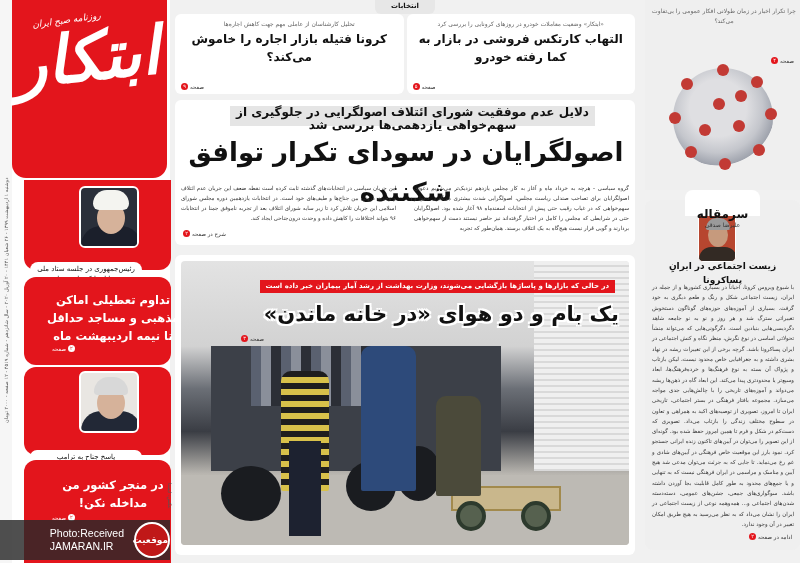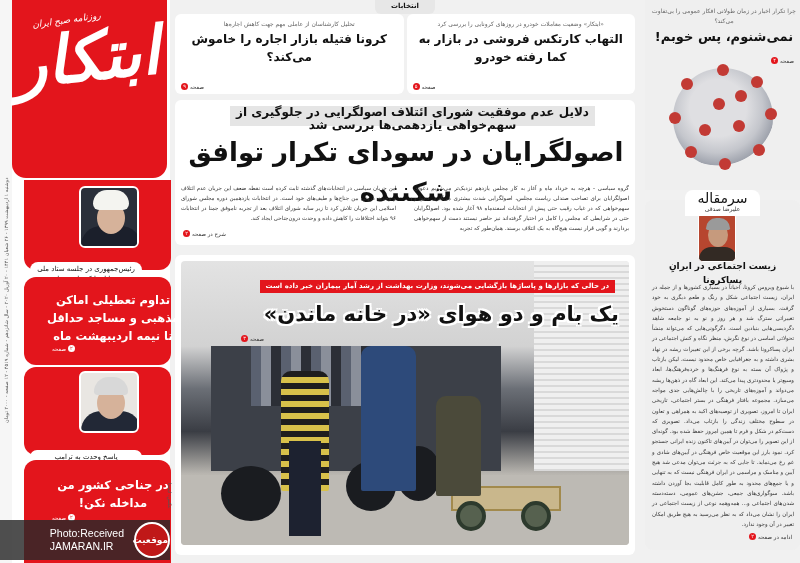--- a/index.html
+++ b/index.html
@@ -84,21 +84,21 @@
   
   .right-col { position: absolute; left: 645px; top: 0; width: 155px; height: 563px; }
   .corona-card { position: absolute; left: 0; top: 0; width: 155px; height: 190px; background: #efefef; }
   .corona-kicker { position: absolute; left: 4px; top: 6px; width: 150px; font-size: 6px; color: #666; line-height: 10px; text-align: center; }
   .corona-title { position: absolute; left: 4px; top: 28px; width: 150px; font-size: 13px; font-weight: bold; line-height: 18px; text-align: center; }
   .corona-card .page-ref { left: auto; right: 6px; top: 57px; bottom: auto; }
   .virus { position: absolute; left: 28px; top: 68px; width: 100px; height: 100px; border-radius: 50%;
            background: radial-gradient(circle at 45% 40%, #dfdfe2 0 35%, #c4c6cc 55%, #9fa3ad 70%, transparent 71%); }
   .spike { position: absolute; width: 12px; height: 12px; border-radius: 50%; background: #c23a34; }
   .editorial-tab { position: absolute; left: 40px; top: 190px; width: 75px; height: 26px; background: #fff; border-radius: 8px 8px 0 0; text-align: center; }
-  .editorial-tab .label { font-size: 14px; font-weight: normal; line-height: 12px; padding-top: 2px; }
+  .editorial-tab .label { font-size: 12px; font-weight: bold; line-height: 12px; padding-top: 18px; }
   .editorial-tab .author { font-size: 6px; line-height: 9px; color: #333; }
   .editorial { position: absolute; left: 0; top: 200px; width: 155px; height: 350px; background: #efefef; border-radius: 8px; }
   .author-photo { position: absolute; left: 53px; top: 12px; width: 38px; height: 50px; border-radius: 5px; overflow: hidden; background: #b7462f; border: 1px solid #fff; }
   .author-photo .face { position: absolute; left: 9px; top: 10px; width: 20px; height: 24px; border-radius: 50%; background: #c69a7d; }
   .author-photo .hair { position: absolute; left: 7px; top: 5px; width: 24px; height: 12px; border-radius: 12px 12px 2px 2px; background: #9a9a9a; }
   .author-photo .body { position: absolute; left: 0; bottom: 0; width: 38px; height: 14px; background: #332a24; border-radius: 12px 12px 0 0; }
   .editorial-title { position: absolute; left: 4px; top: 59px; width: 147px; font-size: 9px; font-weight: bold; line-height: 14px; text-align: center; }
   .editorial-body { position: absolute; left: 7px; top: 82px; width: 142px; font-size: 5.5px; line-height: 10.3px; color: #333; text-align: justify; }
   .editorial .page-ref { left: auto; right: 8px; bottom: 10px; }
 </style>
@@ -131,23 +131,23 @@
     </div>
   </div>
 
   <div class="red-block story-block zarif-top">
     <div class="portrait zarif" style="top:4px;">
       <div class="robe"></div>
       <div class="face"></div>
       <div class="hair"></div>
     </div>
   </div>
-  <div class="caption-bar" style="top:450px;">پاسخ وحدت به ترامپ</div>
+  <div class="caption-bar" style="top:450px;">پاسخ جناح به ترامپ</div>
   <div class="red-block story-block zarif-bottom">
-    <div class="red-headline" style="top:16px;">در جناحی کشور من مداخله نکن!</div>
+    <div class="red-headline" style="top:16px;">در منجر کشور من مداخله نکن!</div>
     <div class="page-ref-sm" style="left:28px; top:54px;">
       <span class="dot">۲</span>
       <span>صفحه</span>
     </div>
   </div>
 
   <div class="watermark">
     <div class="wm-logo">موقعیت</div>
     <div class="wm-text">
       <div>Photo:Received</div>
@@ -215,21 +215,20 @@
         <span class="dot">۳</span>
         <span>صفحه</span>
       </div>
     </div>
   </div>
 </div>
 
 <div class="right-col">
   <div class="corona-card">
     <div class="corona-kicker">چرا تکرار اخبار در زمان طولانی افکار عمومی را بی‌تفاوت می‌کند؟</div>
-    <div class="corona-title">نمی‌شنوم، پس خوبم!</div>
     <div class="page-ref">
       <span class="dot">۴</span>
       <span>صفحه</span>
     </div>
     <div class="virus">
       <div class="spike" style="left:44px; top:-4px;"></div>
       <div class="spike" style="left:78px; top:8px;"></div>
       <div class="spike" style="left:92px; top:40px;"></div>
       <div class="spike" style="left:80px; top:76px;"></div>
       <div class="spike" style="left:46px; top:90px;"></div>

